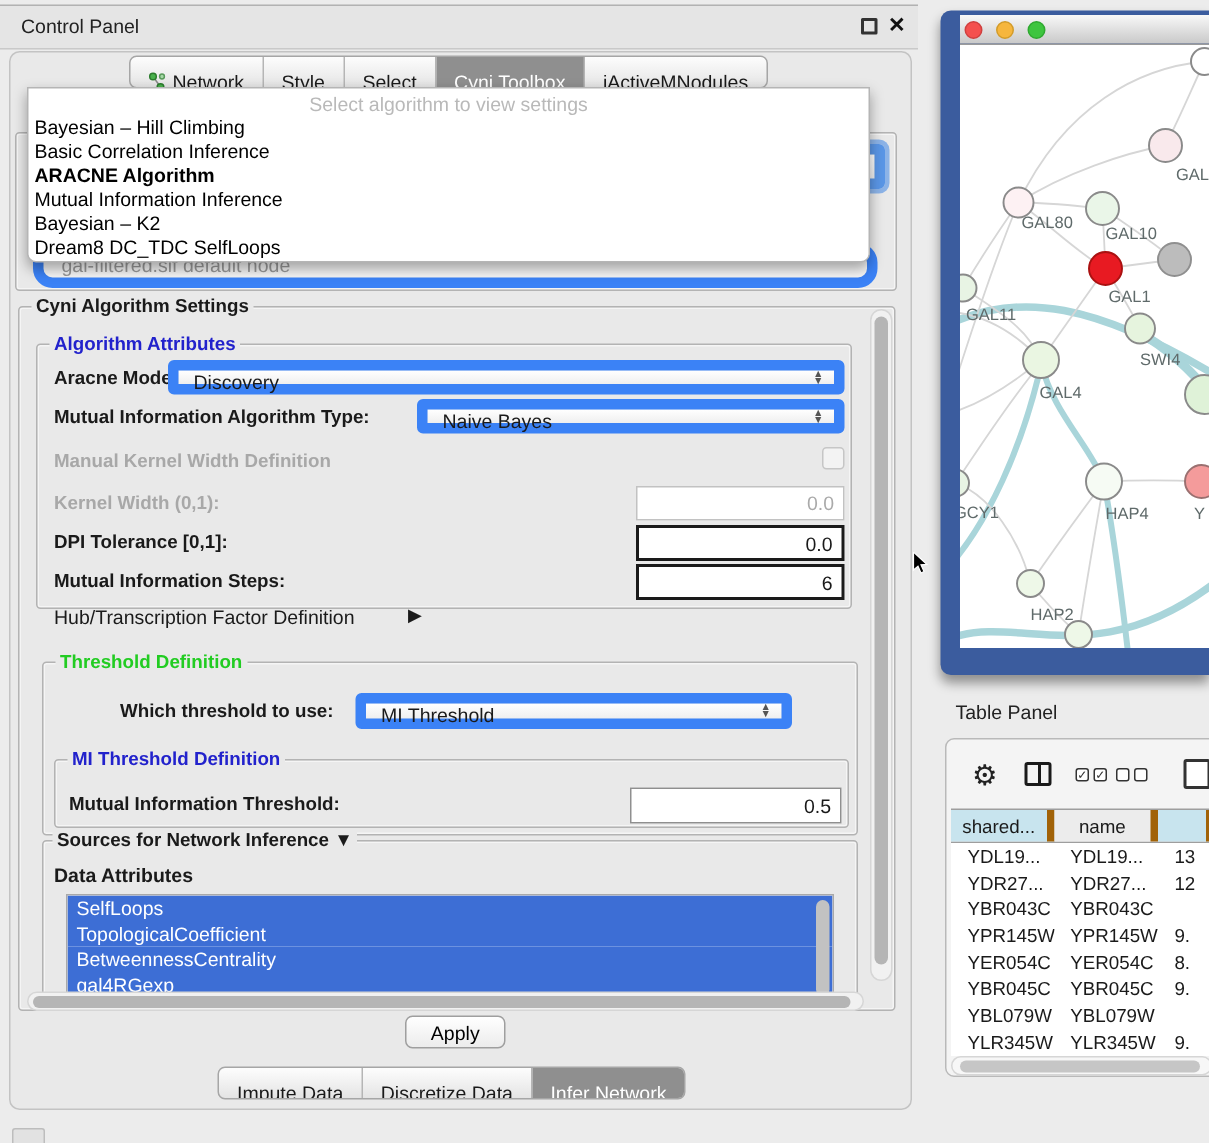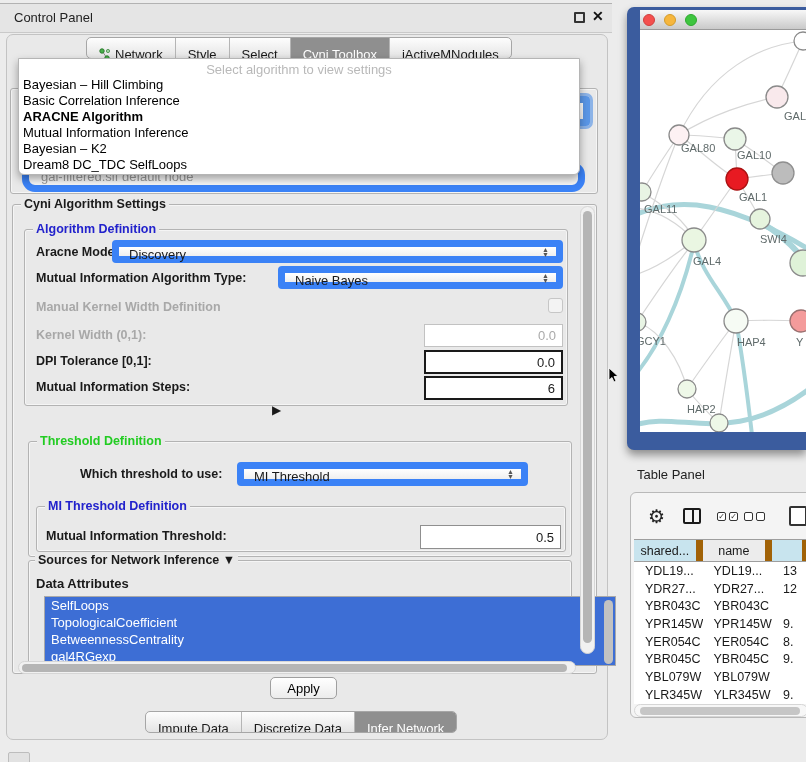--- a/index.html
+++ b/index.html
@@ -86,21 +86,21 @@
   .tp-toolbar-icon { position:absolute; color:#222; }
   .colicon { width:18px; height:16px; border:2px solid #1a1a1a; border-radius:2px; }
   .colicon::after { content:""; position:absolute; left:50%; top:0; bottom:0; width:2px; background:#1a1a1a; }
   .cbpair { display:flex; gap:3px; }
   .cb { width:9px; height:9px; border:1.5px solid #333; border-radius:2px; font-size:8px;
     line-height:7px; text-align:center; color:#333; background:#fff; }
   .docicon { width:18px; height:20px; background:#fff; border:2px solid #333; border-radius:2px; }
   .tp-grid { position:absolute; left:3px; top:46px; right:0; }
   .tp-hrow { display:flex; height:23px; border-top:1px solid #9e9e9e; border-bottom:1px solid #9e9e9e; }
   .tp-hcell { font-size:12.5px; display:flex; align-items:center; justify-content:center;
-    border-right:7px solid #a16207; background:#ececec; }
+    border-right:5px solid #a16207; background:#ececec; }
   .tp-hcell.selcol { background:#c8e4ee; }
   .tp-rows { position:absolute; left:3px; top:69px; right:0; height:142px; overflow:hidden; background:#fff; }
   .tp-row { display:flex; height:17.7px; }
   .tp-cell { font-size:12.5px; display:flex; align-items:center; padding-left:11px; white-space:nowrap; overflow:hidden; }
 
   .cursor-svg { z-index:50; }
   .stray { left:8px; top:752px; width:22px; height:14px; background:#e2e2e2;
     border:1px solid #bdbdbd; border-radius:2px; }
   svg text { font-family:"Liberation Sans", sans-serif; }
 </style>
@@ -158,21 +158,21 @@
         <div class="popup-item">Bayesian – K2</div>
         <div class="popup-item">Dream8 DC_TDC SelfLoops</div>
       </div>
   </div>
 
   <div class="abs grp" style="left:12px; top:204px; width:585px; height:470px;">
     <span class="legend">Cyni Algorithm Settings</span>
   </div>
 
   <div class="abs grp" style="left:24px; top:229px; width:544px; height:177px;">
-    <span class="legend" style="color:#2222cc;">Algorithm Definition</span>
+    <span class="legend" style="color:#2222cc;">Algorithm Attributes</span>
   </div>
 
   <div class="abs lbl" style="left:36px; top:245px;">Aracne Mode:</div>
   <div class="abs combo" style="left:112px; top:240px; width:451px; height:23px;">
     <span>Discovery</span>
     <span class="stepper">▲<br>▼</span>
   </div>
 
   <div class="abs lbl" style="left:36px; top:271px;">Mutual Information Algorithm Type:</div>
   <div class="abs combo" style="left:278px; top:266px; width:285px; height:23px;">
@@ -191,20 +191,21 @@
   <div class="abs lbl" style="left:36px; top:354px;">DPI Tolerance [0,1]:</div>
   <div class="abs field strong" style="left:424px; top:350px; width:139px; height:24px;">
     <span>0.0</span>
   </div>
 
   <div class="abs lbl" style="left:36px; top:380px;">Mutual Information Steps:</div>
   <div class="abs field strong" style="left:424px; top:376px; width:139px; height:24px;">
     <span>6</span>
   </div>
 
+  <div class="abs lbl" style="left:36px; top:404px; font-weight:normal; font-size:13px;">Hub/Transcription Factor Definition</div>
   <div class="abs hub-arrow" style="left:272px; top:403px;">▶</div>
 
   <div class="abs grp" style="left:28px; top:441px; width:544px; height:116px;">
     <span class="legend" style="color:#22cc22;">Threshold Definition</span>
   </div>
   <div class="abs lbl" style="left:80px; top:467px;">Which threshold to use:</div>
   <div class="abs combo" style="left:237px; top:462px; width:291px; height:24px;">
     <span>MI Threshold</span>
     <span class="stepper">▲<br>▼</span>
   </div>
@@ -217,21 +218,21 @@
     <span>0.5</span>
   </div>
 
   <div class="abs grp" style="left:28px; top:560px; width:544px; height:112px;">
     <span class="legend" style="left:6px;">
       <span>Sources for Network Inference</span>
       <span>▼</span>
     </span>
   </div>
   <div class="abs lbl" style="left:36px; top:576px; font-size:13px;">Data Attributes</div>
-  <div class="abs listbox" style="left:44px; top:596px; width:572px; height:70px;">
+  <div class="abs listbox" style="left:44px; top:596px; width:512px; height:70px;">
     <div id="source-items">
         <div class="listitem">SelfLoops</div>
         <div class="listitem">TopologicalCoefficient</div>
         <div class="listitem">BetweennessCentrality</div>
         <div class="listitem">gal4RGexp</div>
       </div>
     <div class="list-vthumb"></div>
   </div>
 
   <div class="abs vscroll" style="left:580px; top:206px; height:448px;">

